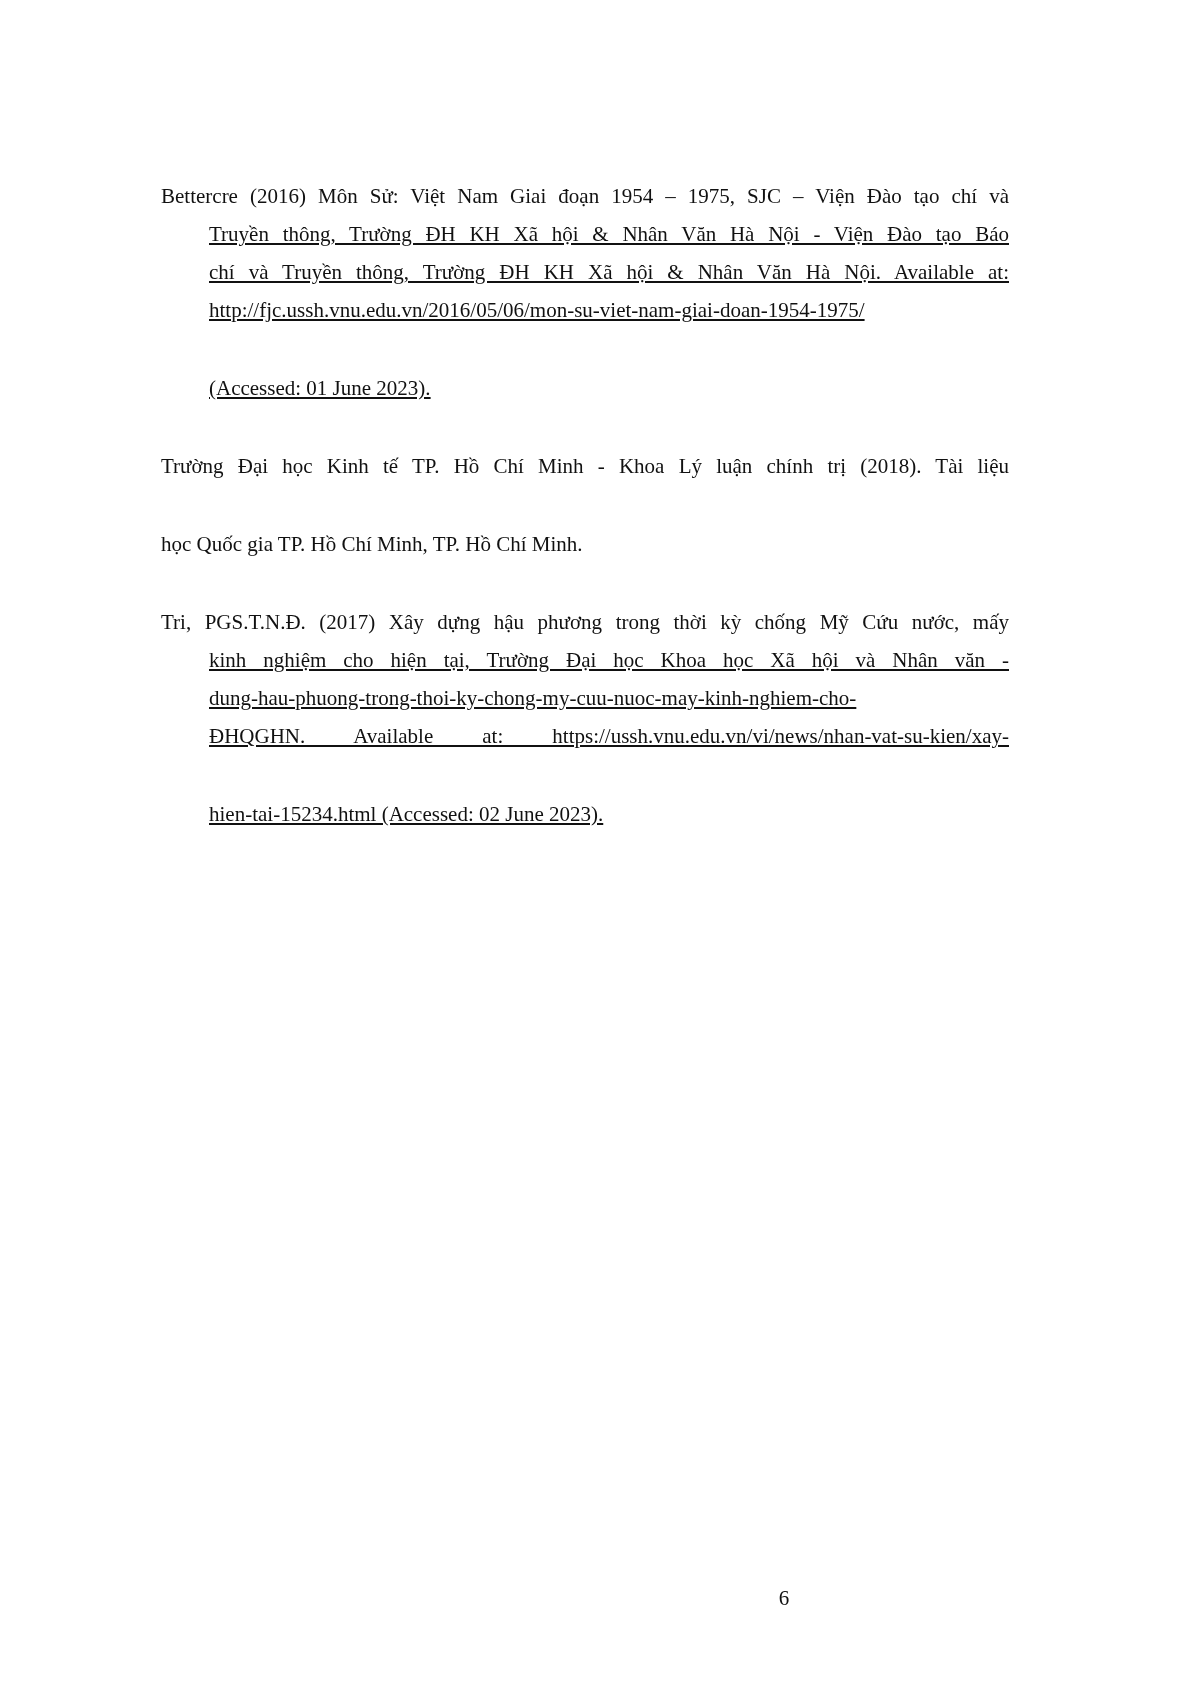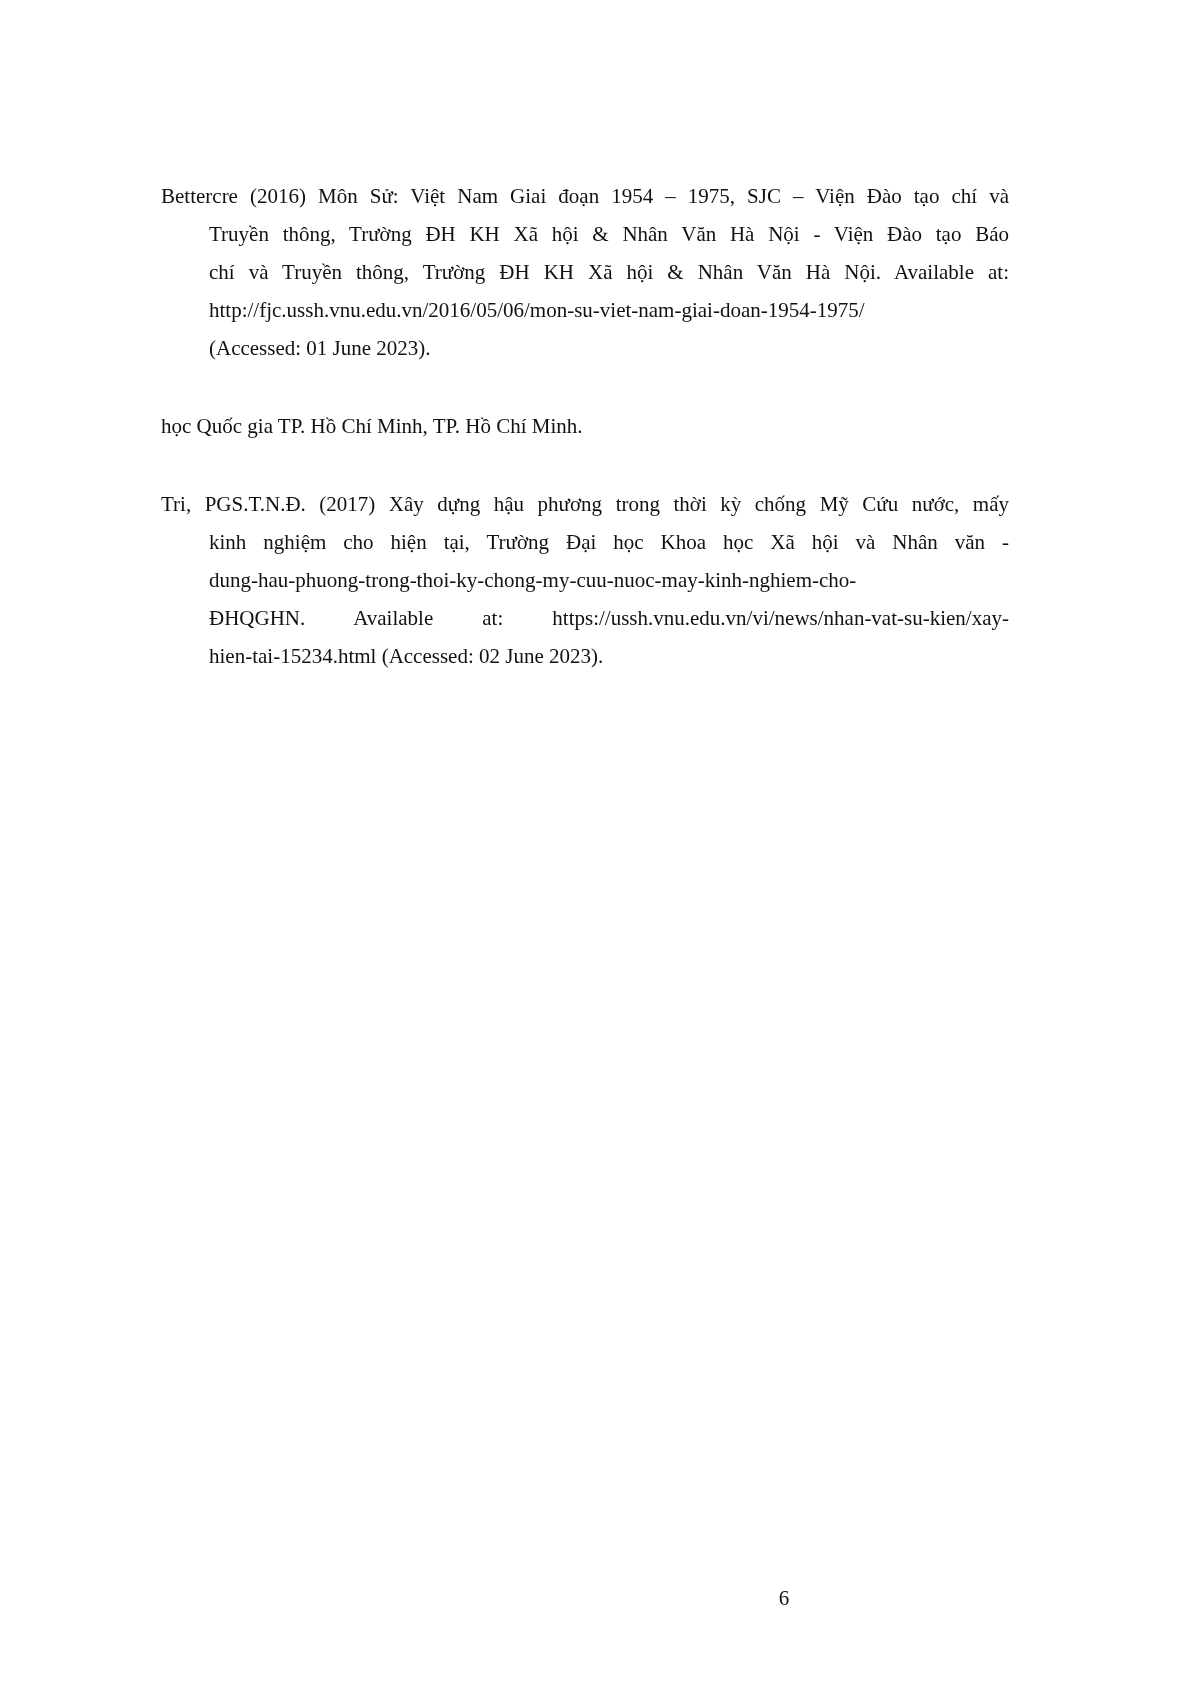--- a/index.html
+++ b/index.html
@@ -34,23 +34,25 @@
     line-height: 38px;
   }
   .ref .line {
     text-align: justify;
     text-align-last: justify;
     white-space: normal;
     min-height: 38px;
   }
   .ref .line.last {
     text-align-last: left;
+    margin-top: 40px;
   }
   .ref.hanging .line + .line {
     padding-left: 48px;
+    text-decoration: underline;
   }
   .page-number {
     position: absolute;
     left: 744px;
     top: 1566px;
     width: 80px;
     text-align: center;
     font-size: 21px;
     line-height: 30px;
     color: #111111;
@@ -77,20 +79,21 @@
       <div class="ref hanging">
         <div class="line">Bettercre (2016) Môn Sử: Việt Nam Giai đoạn 1954 – 1975, SJC – Viện Đào tạo chí và</div>
         <div class="line">Truyền thông, Trường ĐH KH Xã hội &amp; Nhân Văn Hà Nội - Viện Đào tạo Báo</div>
         <div class="line">chí và Truyền thông, Trường ĐH KH Xã hội &amp; Nhân Văn Hà Nội. Available at:</div>
         <div class="line">http://fjc.ussh.vnu.edu.vn/2016/05/06/mon-su-viet-nam-giai-doan-1954-1975/</div>
         <div class="line last">(Accessed: 01 June 2023).</div>
       </div>
       <div class="ref hanging">
       </div>
       <div class="ref">
+        <div class="line">Trường Đại học Kinh tế TP. Hồ Chí Minh - Khoa Lý luận chính trị (2018). Tài liệu</div>
         <div class="line last">học Quốc gia TP. Hồ Chí Minh, TP. Hồ Chí Minh.</div>
       </div>
       <div class="ref hanging">
         <div class="line">Tri, PGS.T.N.Đ. (2017) Xây dựng hậu phương trong thời kỳ chống Mỹ Cứu nước, mấy</div>
         <div class="line">kinh nghiệm cho hiện tại, Trường Đại học Khoa học Xã hội và Nhân văn -</div>
         <div class="line">dung-hau-phuong-trong-thoi-ky-chong-my-cuu-nuoc-may-kinh-nghiem-cho-</div>
         <div class="line">ĐHQGHN. Available at: https://ussh.vnu.edu.vn/vi/news/nhan-vat-su-kien/xay-</div>
         <div class="line last">hien-tai-15234.html (Accessed: 02 June 2023).</div>
       </div>
     </div>

